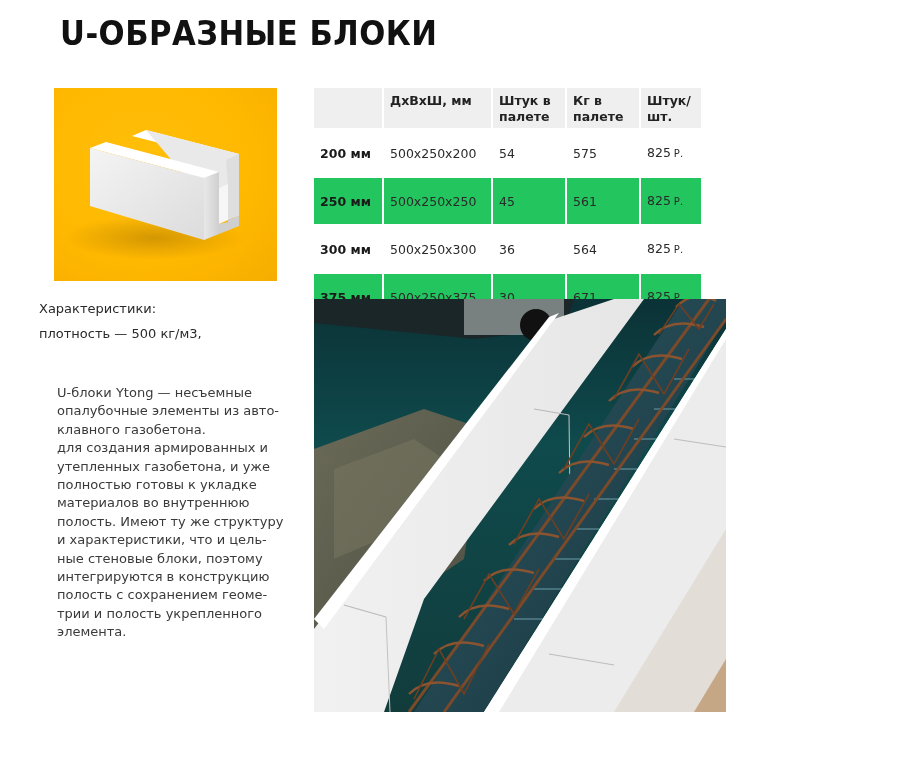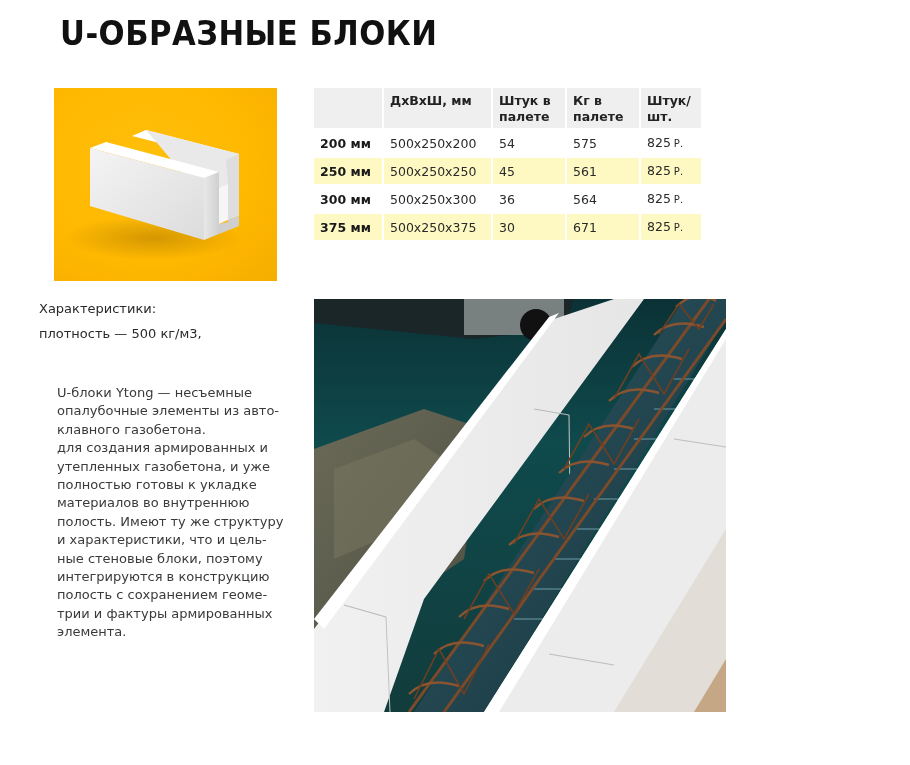--- a/index.html
+++ b/index.html
@@ -56,34 +56,34 @@
       font-weight: bold;
       font-size: 12.5px;
       line-height: 16px;
       padding: 5px 6px 3px 6px;
       color: #222;
       height: 32px;
       border-right: 2px solid #ffffff;
     }
     .spec-table th:last-child { border-right: none; }
     .spec-table td {
-      padding: 0 6px;
+      padding: 10px 6px;
       height: 25px;
       line-height: 25px;
       white-space: nowrap;
       font-weight: normal;
       border-right: 2px solid #ffffff;
       border-top: 2px solid #ffffff;
     }
     .spec-table td:last-child { border-right: none; }
     .spec-table td.row-label {
       font-weight: bold;
       color: #1a1a1a;
     }
-    .spec-table tr.alt td { background: #fef9c3; }
+    .spec-table tr.alt td { background: #22c55e; }
     .col0 { width: 56px; }
     .col1 { width: 95px; }
     .col2 { width: 60px; }
     .col3 { width: 60px; }
     .col4 { width: 48px; }
     .rub {
       font-size: 10px;
       margin-left: 3px;
     }
 
@@ -214,21 +214,21 @@
   <div>клавного газобетона.</div>
   <div>для создания армированных и</div>
   <div>утепленных газобетона, и уже</div>
   <div>полностью готовы к укладке</div>
   <div>материалов во внутреннюю</div>
   <div>полость. Имеют ту же структуру</div>
   <div>и характеристики, что и цель-</div>
   <div>ные стеновые блоки, поэтому</div>
   <div>интегрируются в конструкцию</div>
   <div>полость с сохранением геоме-</div>
-  <div>трии и фактуры армированных</div>
+  <div>трии и полость укрепленного</div>
   <div>элемента.</div>
 </div>
 
 <div class="site-photo" title="Кладка из U-блоков с арматурным каркасом внутри">
   <svg width="412" height="413" viewBox="0 0 412 413">
     <defs>
       <linearGradient id="ground" x1="0" y1="0" x2="0" y2="1">
         <stop offset="0" stop-color="#0b3236"></stop>
         <stop offset="0.35" stop-color="#0f4a4c"></stop>
         <stop offset="1" stop-color="#123c3c"></stop>

